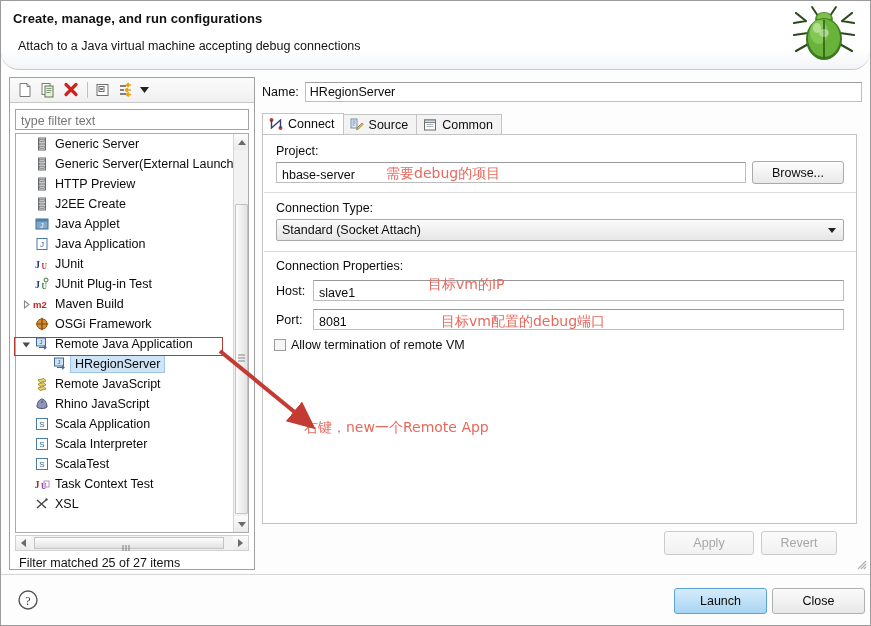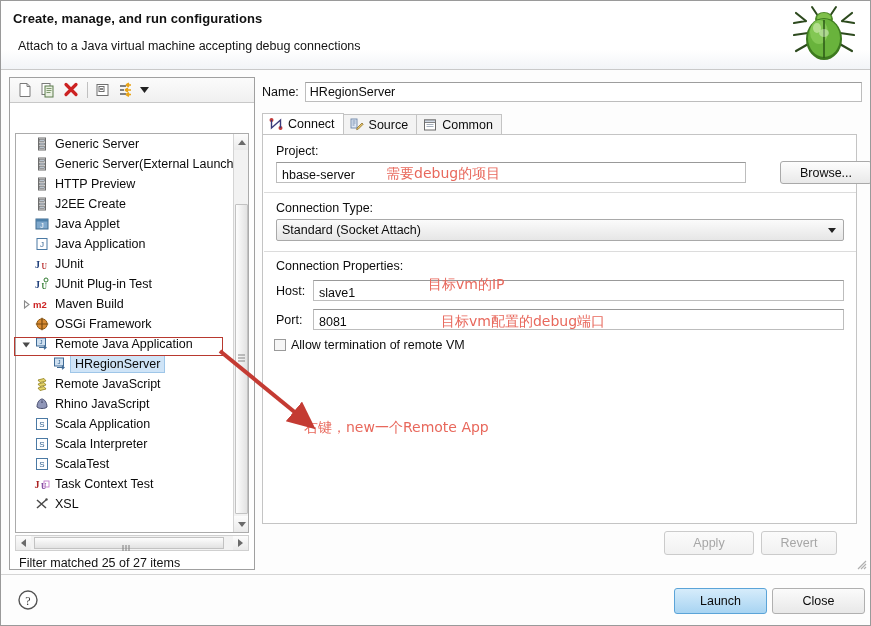--- a/index.html
+++ b/index.html
@@ -25,20 +25,21 @@
 
   
   .header {
     position: absolute;
     left: 0; top: 0;
     width: 869px;
     height: 69px;
     background: linear-gradient(to bottom, #ffffff 0%, #ffffff 72%, #f2f4f7 100%);
     border-bottom: 1px solid #c9c9c9;
     box-sizing: border-box;
+    border-radius: 18px;
   }
   .header-title {
     position: absolute;
     left: 12px; top: 10px;
     font-size: 13px;
     font-weight: bold;
     color: #111111;
     letter-spacing: 0.1px;
   }
   .header-sub {
@@ -522,20 +523,21 @@
           <path d="M8 12.5 L13 12.5 M8 12.5 L11 10.7 M8 12.5 L11 14.3" stroke="#e8a317" stroke-width="1.6" fill="none"></path>
         </svg>
       </div>
       <div class="tb-arrow">
         <svg width="9" height="6" viewBox="0 0 9 6">
             <path d="M0 0 L9 0 L4.5 6 z" fill="#222"></path>
           </svg>
       </div>
     </div>
 
+    <input class="filter-box" type="text" placeholder="type filter text" style="">
 
     <div class="tree">
       <div class="tree-items">
           <div class="tree-row">
             <span class="twisty"></span>
             <span class="ticon">
               <svg width="14" height="14" viewBox="0 0 14 14">
                 <rect x="3.5" y="1" width="7" height="12" fill="#e9e9e9" stroke="#6d6d6d" stroke-width="1"></rect>
                 <rect x="4.5" y="2.5" width="5" height="2" fill="#b9c4cf" stroke="#6d6d6d" stroke-width="0.6"></rect>
                 <rect x="4.5" y="6" width="5" height="2" fill="#b9c4cf" stroke="#6d6d6d" stroke-width="0.6"></rect>
@@ -823,21 +825,21 @@
           </svg>
         </span>
         <span>Common</span>
       </div>
     </div>
 
     <div class="tab-content">
 
       <div class="field-label" style="left:13px; top:9px;">Project:</div>
       <input class="txt-input" style="left: 13px; top: 27px; width: 470px;" type="text" value="hbase-server">
-      <button class="browse-btn" style="left:489px; top:26px; width:92px;margin-left:28px;">Browse...</button>
+      <button class="browse-btn" style="left:489px; top:26px; width:92px;">Browse...</button>
       <div class="sep-line" style="left:1px; top:57px; width:592px;"></div>
 
       <div class="field-label" style="left:13px; top:66px;">Connection Type:</div>
       <div class="combo" style="left:13px; top:84px; width:568px;">
         <span>Standard (Socket Attach)</span>
         <span class="carat"></span>
       </div>
       <div class="sep-line" style="left:1px; top:116px; width:592px;"></div>
 
       <div class="field-label" style="left:13px; top:124px;">Connection Properties:</div>

